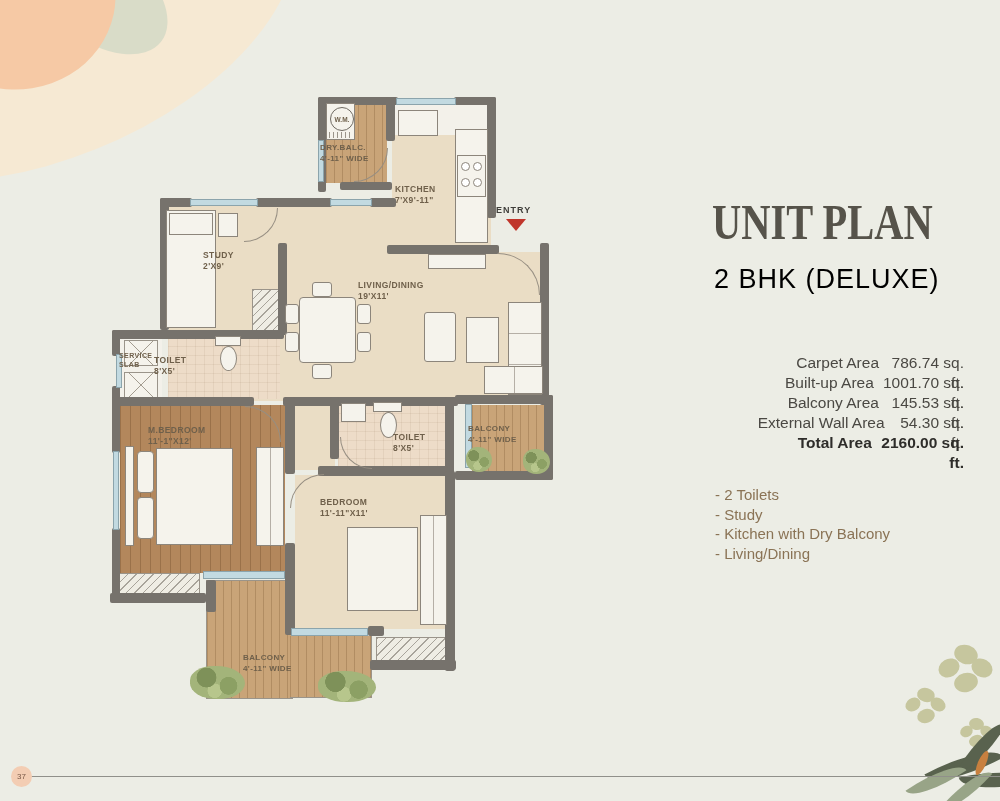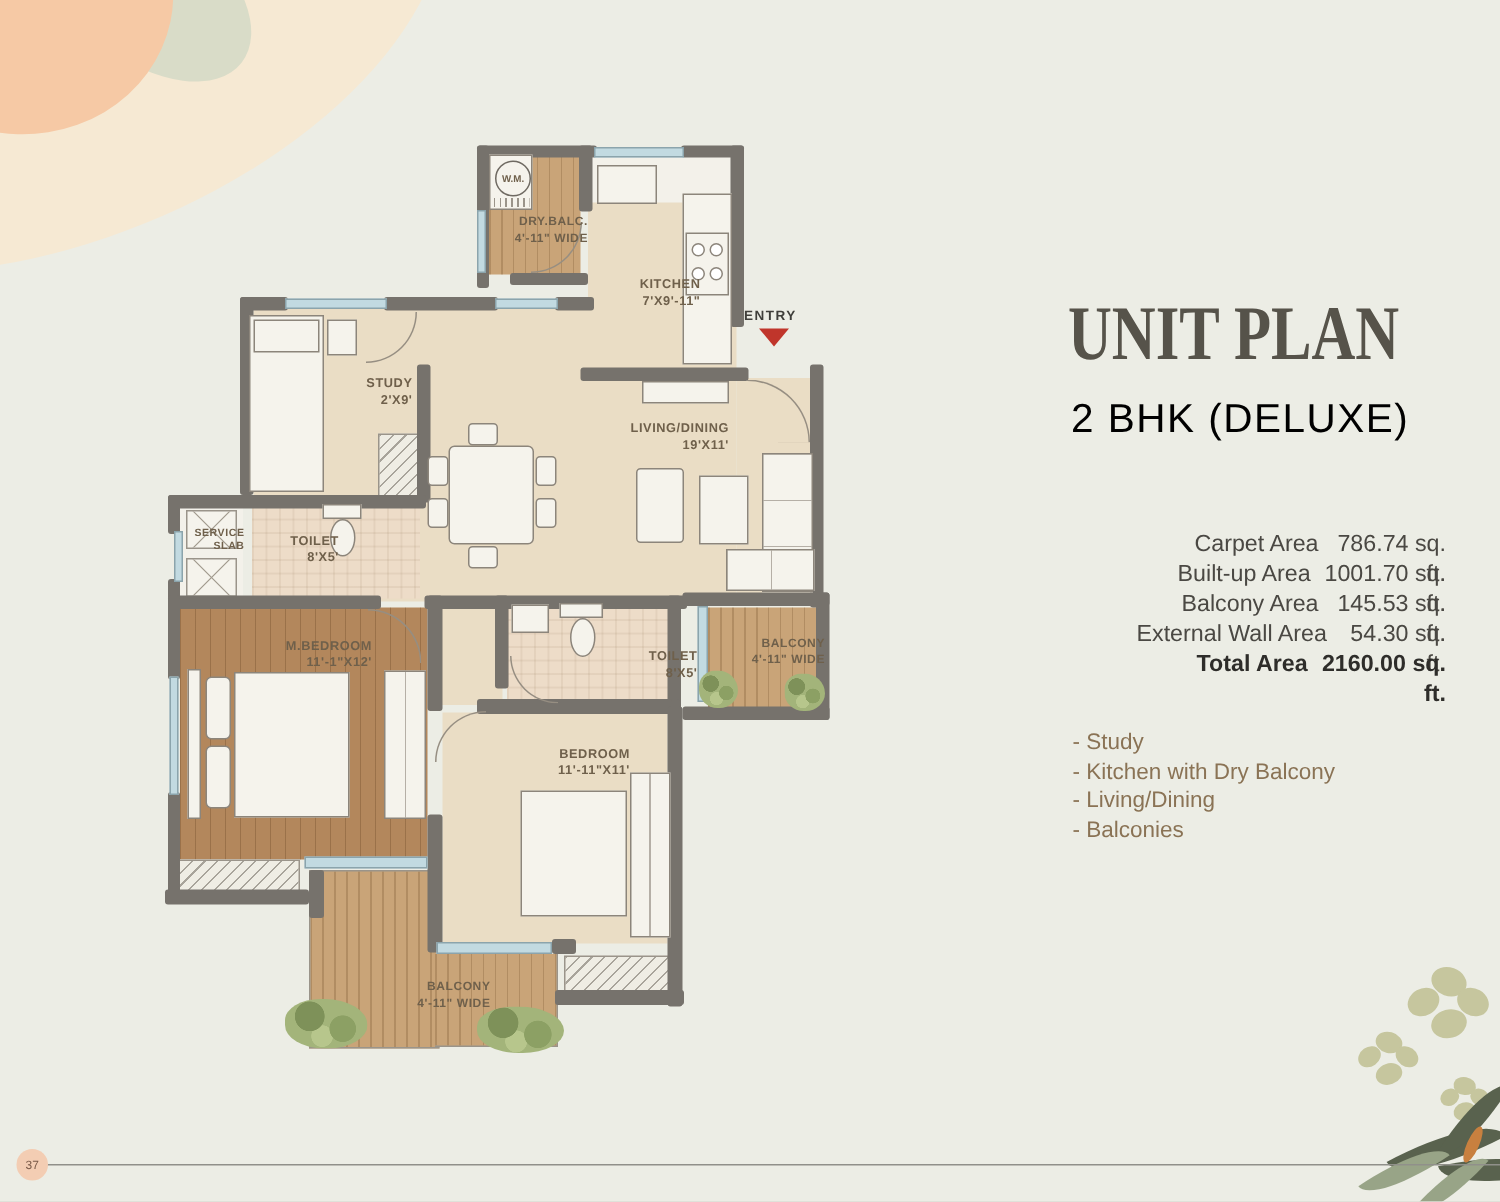--- a/index.html
+++ b/index.html
@@ -29,21 +29,21 @@
         linear-gradient(45deg, transparent calc(50% - .7px), #A39C90 50%, transparent calc(50% + .7px)),
         linear-gradient(-45deg, transparent calc(50% - .7px), #A39C90 50%, transparent calc(50% + .7px));}
   .arc{position:absolute;border:1px solid #968E82;box-sizing:border-box;background:transparent;}
   .plant{position:absolute;background:#A3B47A;border-radius:45% 55% 50% 50%;
          background-image:radial-gradient(circle at 30% 35%, #7E9159 0 22%, transparent 23%),
                           radial-gradient(circle at 70% 60%, #8CA064 0 20%, transparent 21%),
                           radial-gradient(circle at 45% 75%, #B7C68C 0 18%, transparent 19%);}
   .burner{position:absolute;width:9px;height:9px;border:1px solid #8C857B;border-radius:50%;
           background:#fff;box-sizing:border-box;}
   
-  .rlabel{position:absolute;text-align:right;color:#6F604B;font-weight:bold;
+  .rlabel{position:absolute;text-align:left;color:#6F604B;font-weight:bold;
           font-size:8.5px;line-height:11px;letter-spacing:.4px;}
   .rlabel .l2{font-weight:bold;}
   .small7{font-size:7px;line-height:9px;}
   
   .title{position:absolute;left:712px;top:192px;font-family:"Liberation Serif",serif;
          font-weight:bold;font-size:46px;color:#56534A;transform:scale(.88,1.12);
          transform-origin:left top;white-space:nowrap;}
   .subtitle{position:absolute;left:714px;top:264px;font-size:27px;color:#000000;letter-spacing:1px;}
   .areatable{position:absolute;left:714px;top:353px;width:250px;font-size:15.5px;color:#4A4843;}
   .arow{display:flex;height:20px;line-height:20px;text-align:right;}
@@ -260,24 +260,24 @@
       <span class="lab">External Wall Area</span>
       <span class="val">54.30 sq. ft.</span>
     </div>
     <div class="arow total">
       <span class="lab">Total Area</span>
       <span class="val">2160.00 sq. ft.</span>
     </div>
   </div>
 
   <div class="features">
+    <div>- 2 Toilets</div>
     <div>- Study</div>
     <div>- Kitchen with Dry Balcony</div>
     <div>- Living/Dining</div>
-    <div>- Balconies</div>
   </div>
 
   <div class="dec" style="left:938px;top:645px;width:56px;height:48px;">
     <i class="petal" style="left:16px;top:0;width:24px;height:19px;transform:rotate(20deg);"></i>
     <i class="petal" style="left:16px;top:28px;width:24px;height:19px;transform:rotate(-15deg);"></i>
     <i class="petal" style="left:0;top:14px;width:22px;height:18px;transform:rotate(-30deg);"></i>
     <i class="petal" style="left:33px;top:14px;width:22px;height:18px;transform:rotate(30deg);"></i>
   </div>
   <div class="dec" style="left:905px;top:688px;width:42px;height:36px;">
     <i class="petal" style="left:12px;top:0;width:18px;height:14px;transform:rotate(15deg);"></i>

